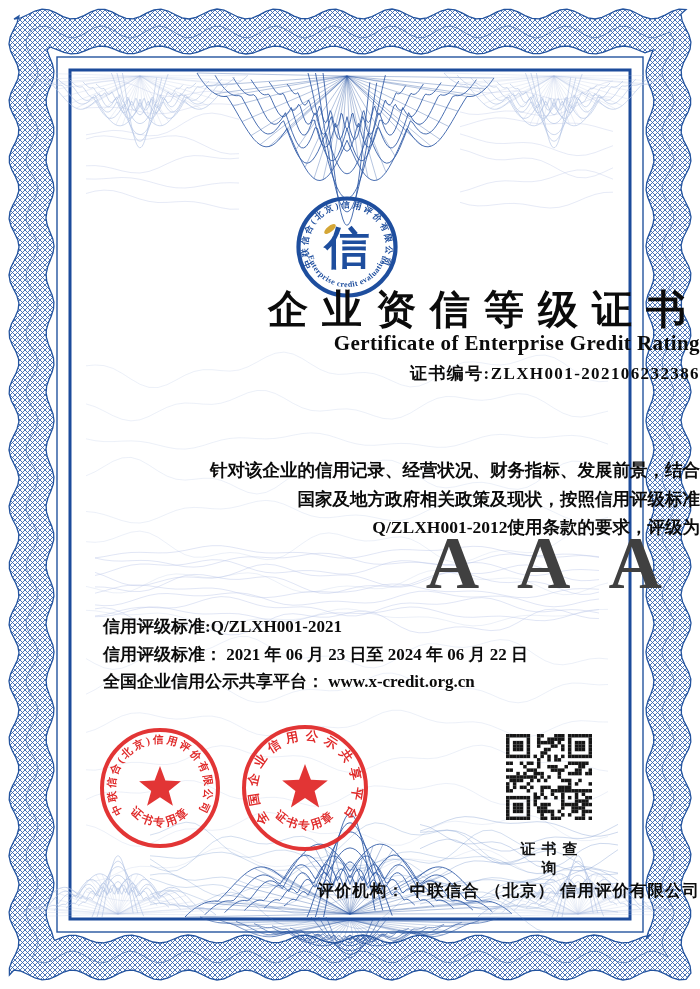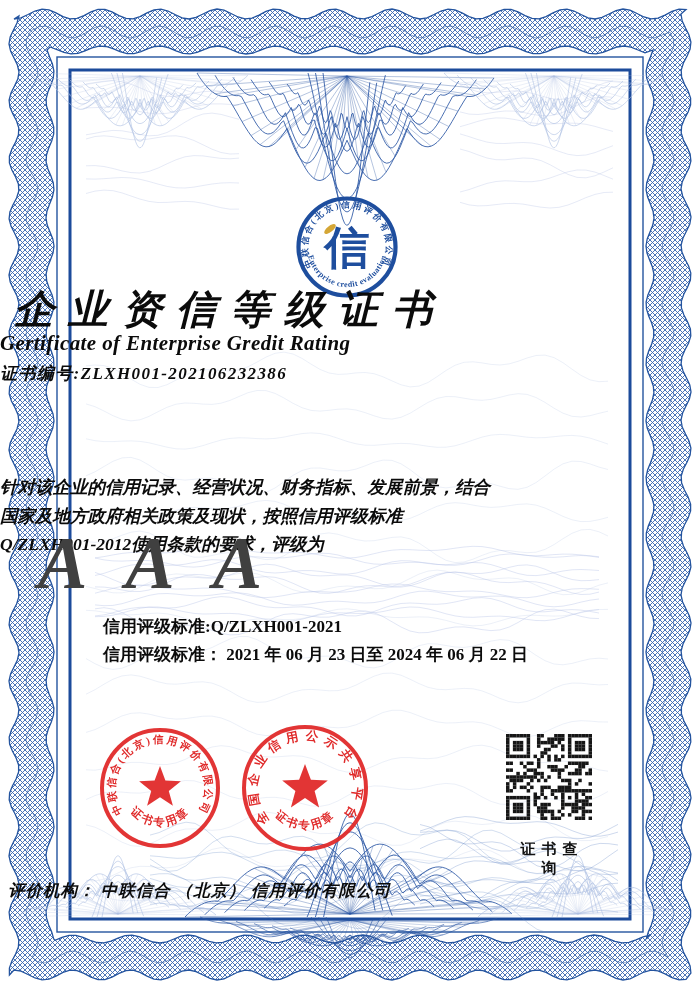--- a/index.html
+++ b/index.html
@@ -1,25 +1,25 @@
 <!DOCTYPE html>
 <html><head>
 <meta charset="utf-8">
 <style>
   html,body{margin:0;padding:0;background:#ffffff;}
   body{width:700px;height:989px;font-family:"Liberation Serif","DejaVu Serif",serif;}
   .page{position:relative;width:700px;height:989px;background:#ffffff;overflow:hidden;}
   #deco{position:absolute;left:0;top:0;z-index:0;}
   .blk{position:absolute;z-index:2;margin:0;color:#0b0b0b;}
-  .ctr{left:0;right:0;text-align:left;font-style:italic;}
+  .ctr{left:0;right:0;text-align:right;}
   .title-cn{top:289px;font-size:40px;font-weight:bold;letter-spacing:14px;padding-left:14px;line-height:1.05;}
   .title-en{top:331px;font-size:21px;font-weight:bold;letter-spacing:0.4px;}
   .cert-no{top:362px;font-size:17px;font-weight:bold;letter-spacing:1.4px;}
   .company{top:385px;font-size:39px;font-weight:bold;letter-spacing:1px;}
-  .statement{top:473px;font-size:17.5px;font-weight:bold;line-height:28.5px;}
+  .statement{top:456px;font-size:17.5px;font-weight:bold;line-height:28.5px;}
   .rating{top:526px;font-size:74px;font-weight:bold;letter-spacing:38px;padding-left:38px;line-height:1;}
   .info{left:103px;top:613px;font-size:17px;font-weight:bold;line-height:27.5px;}
   .info .row{white-space:nowrap;}
   .logo-wrap{left:294px;top:194px;width:106px;height:106px;}
   .seal{position:absolute;z-index:3;}
   .qr-block{left:506px;top:734px;width:86px;text-align:center;}
   .qr-label{margin-top:16px;font-size:15px;font-weight:bold;letter-spacing:6px;padding-left:6px;color:#111;}
   .issuer-line{top:880px;font-size:16.5px;font-weight:bold;letter-spacing:1px;margin-left:8px;}
 </style>
 </head>
@@ -420,20 +420,21 @@
     <div>针对该企业的信用记录、经营状况、财务指标、发展前景，结合</div>
     <div>国家及地方政府相关政策及现状，按照信用评级标准</div>
     <div>Q/ZLXH001-2012使用条款的要求，评级为</div>
   </div>
 
   <div class="blk ctr rating" id="ratingEl" style="color: #404040;">AAA</div>
 
   <div class="blk info">
     <div class="row"><span>信用评级标准:</span><span>Q/ZLXH001-2021</span></div>
     <div class="row"><span>信用评级标准：</span> <span>2021 年 06 月 23 日至 2024 年 06 月 22 日</span></div>
+    <div class="row"><span>全国企业信用公示共享平台：</span> <span>www.x-credit.org.cn</span></div>
   </div>
 
   <svg id="seal0" class="seal" style="left:98px;top:726px" width="124" height="124">
       <defs>
         <path id="seal0t" d="M39.50 100.97A45 45 0 1 1 84.50 100.97"></path>
         <path id="seal0b" d="M35.13 88.87A38 38 0 0 0 88.87 88.87"></path>
       </defs>
       <circle cx="62" cy="62" r="58" fill="none" stroke="#e02a2a" stroke-width="4" opacity="0.95"></circle>
       <polygon points="62.0,40.0 67.4,54.5 82.9,55.2 70.8,64.9 74.9,79.8 62.0,71.2 49.1,79.8 53.2,64.9 41.1,55.2 56.6,54.5" fill="#e02a2a" opacity="0.95"></polygon>
       <text font-size="10.5" fill="#e02a2a" letter-spacing="2.5" font-weight="bold" font-family="&quot;Liberation Serif&quot;,serif"><textPath href="#seal0t" startOffset="50%" text-anchor="middle" xlink:href="#seal0t">中联信合(北京)信用评价有限公司</textPath></text>

